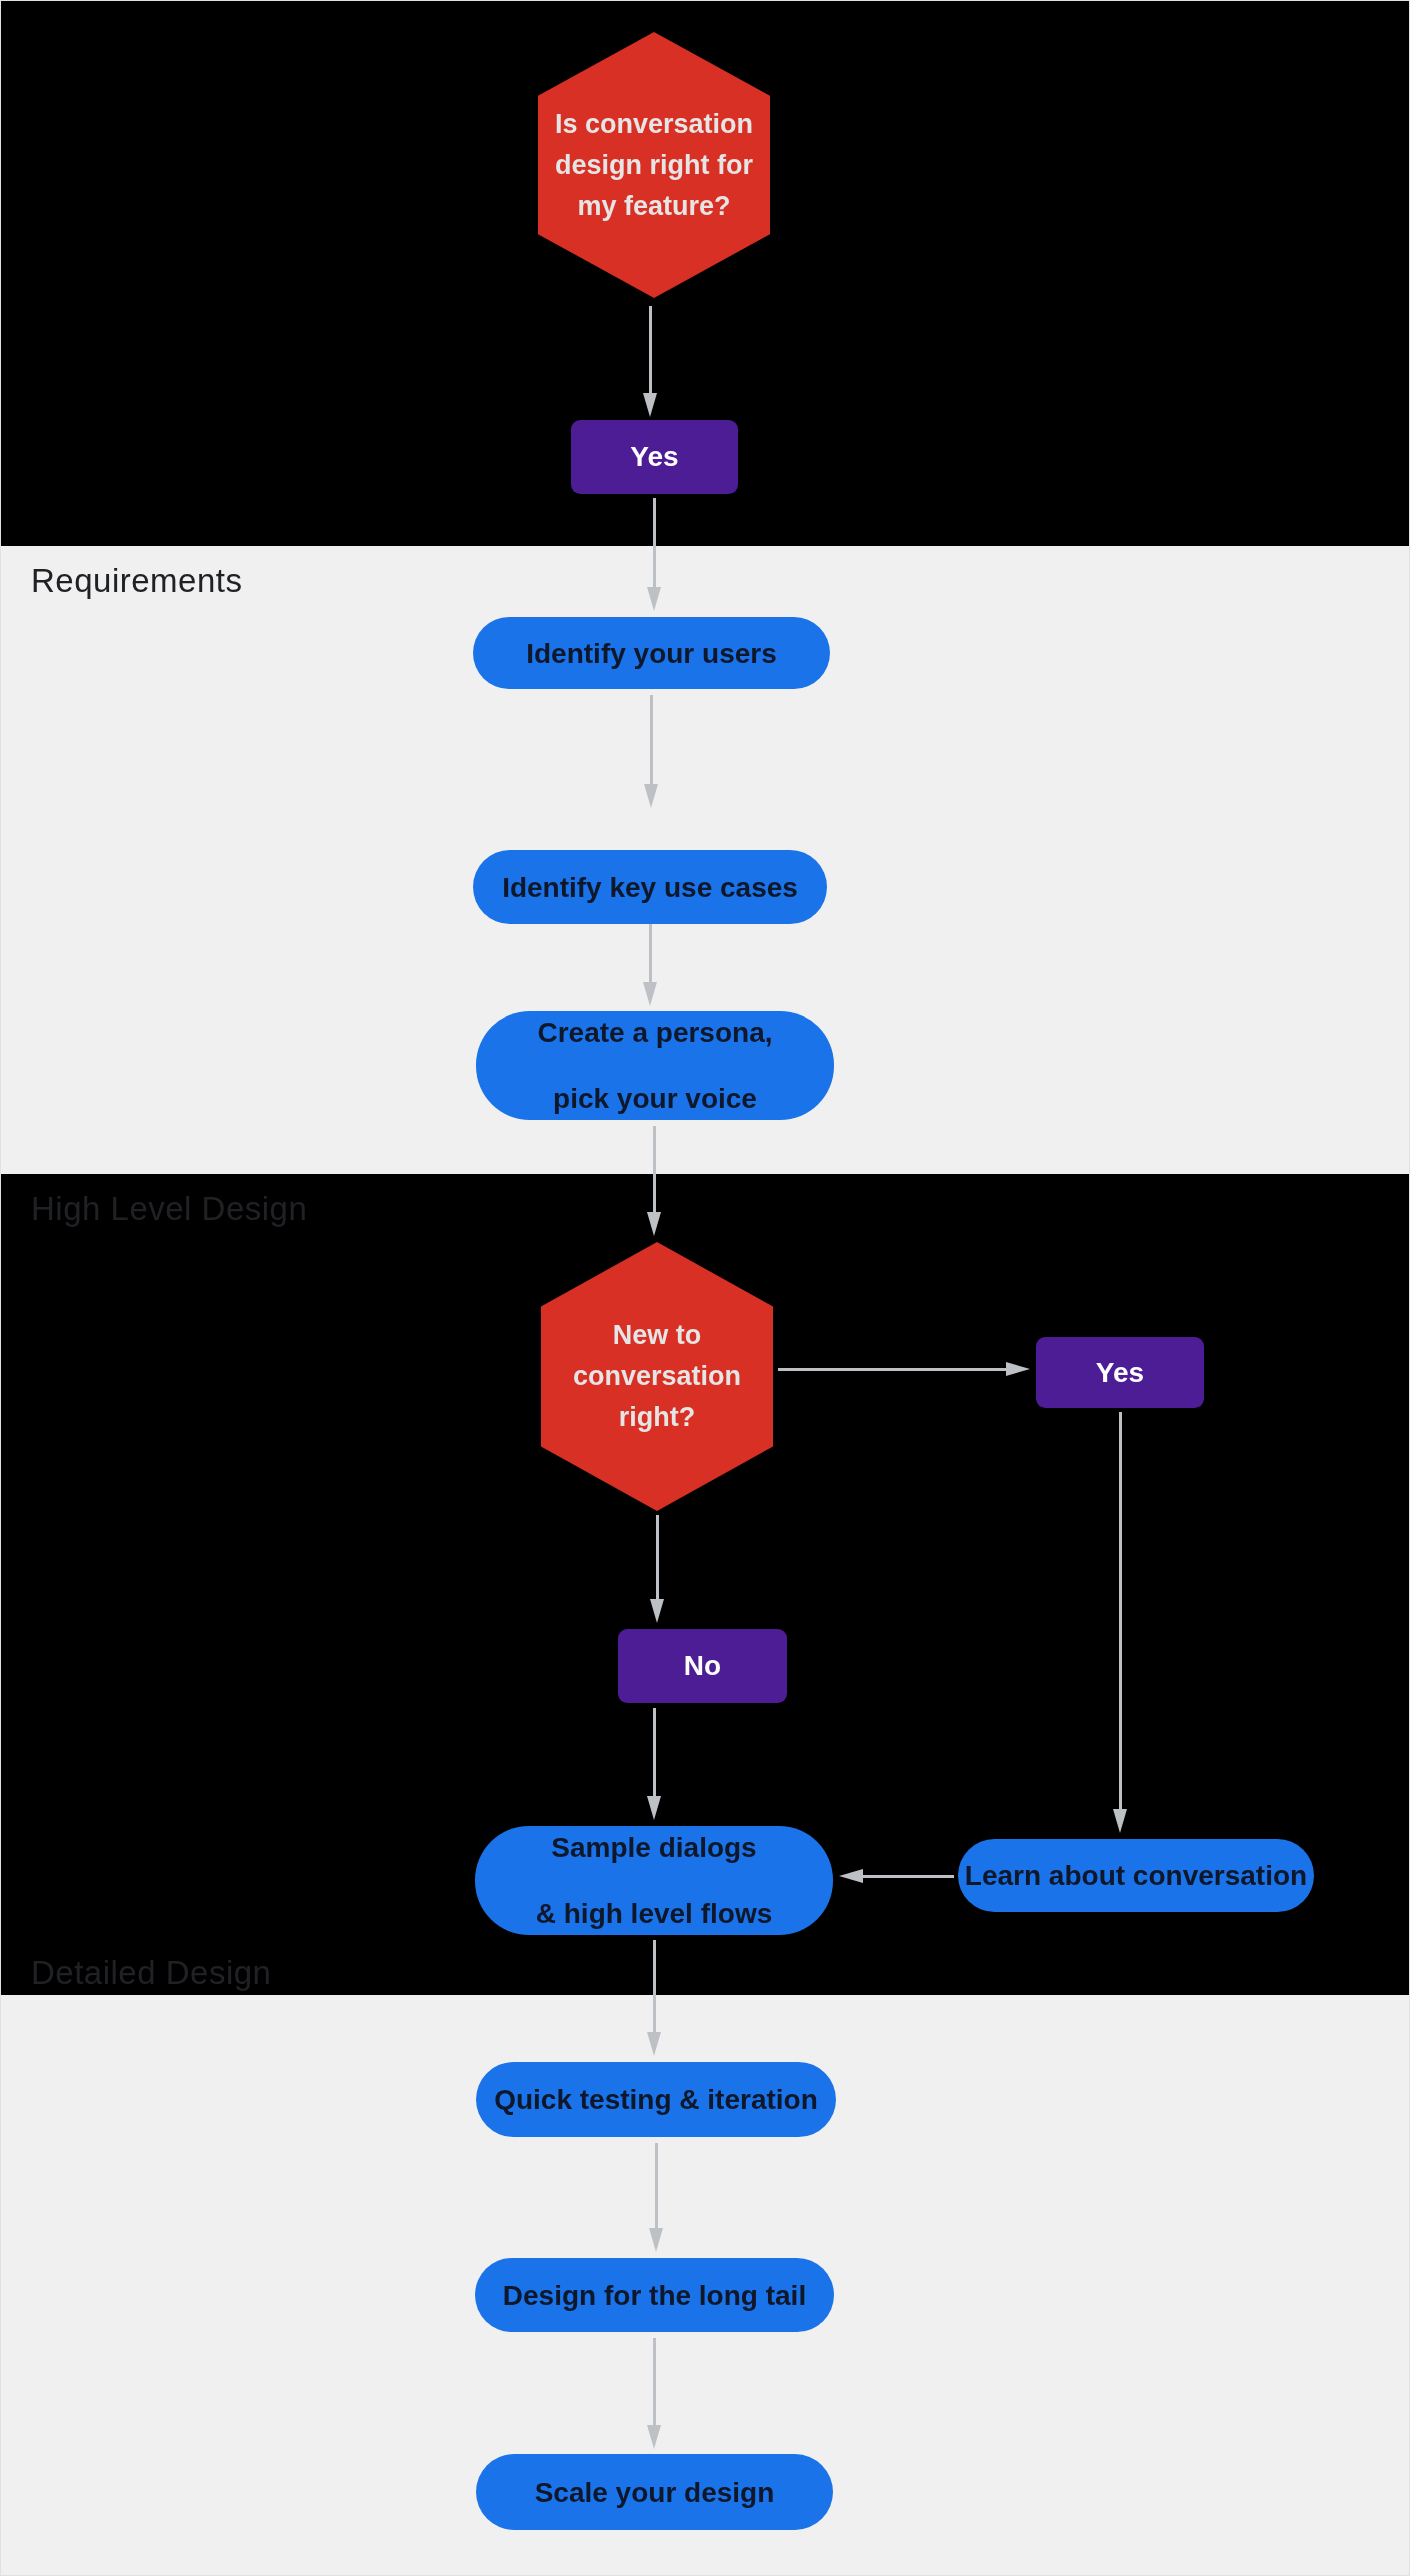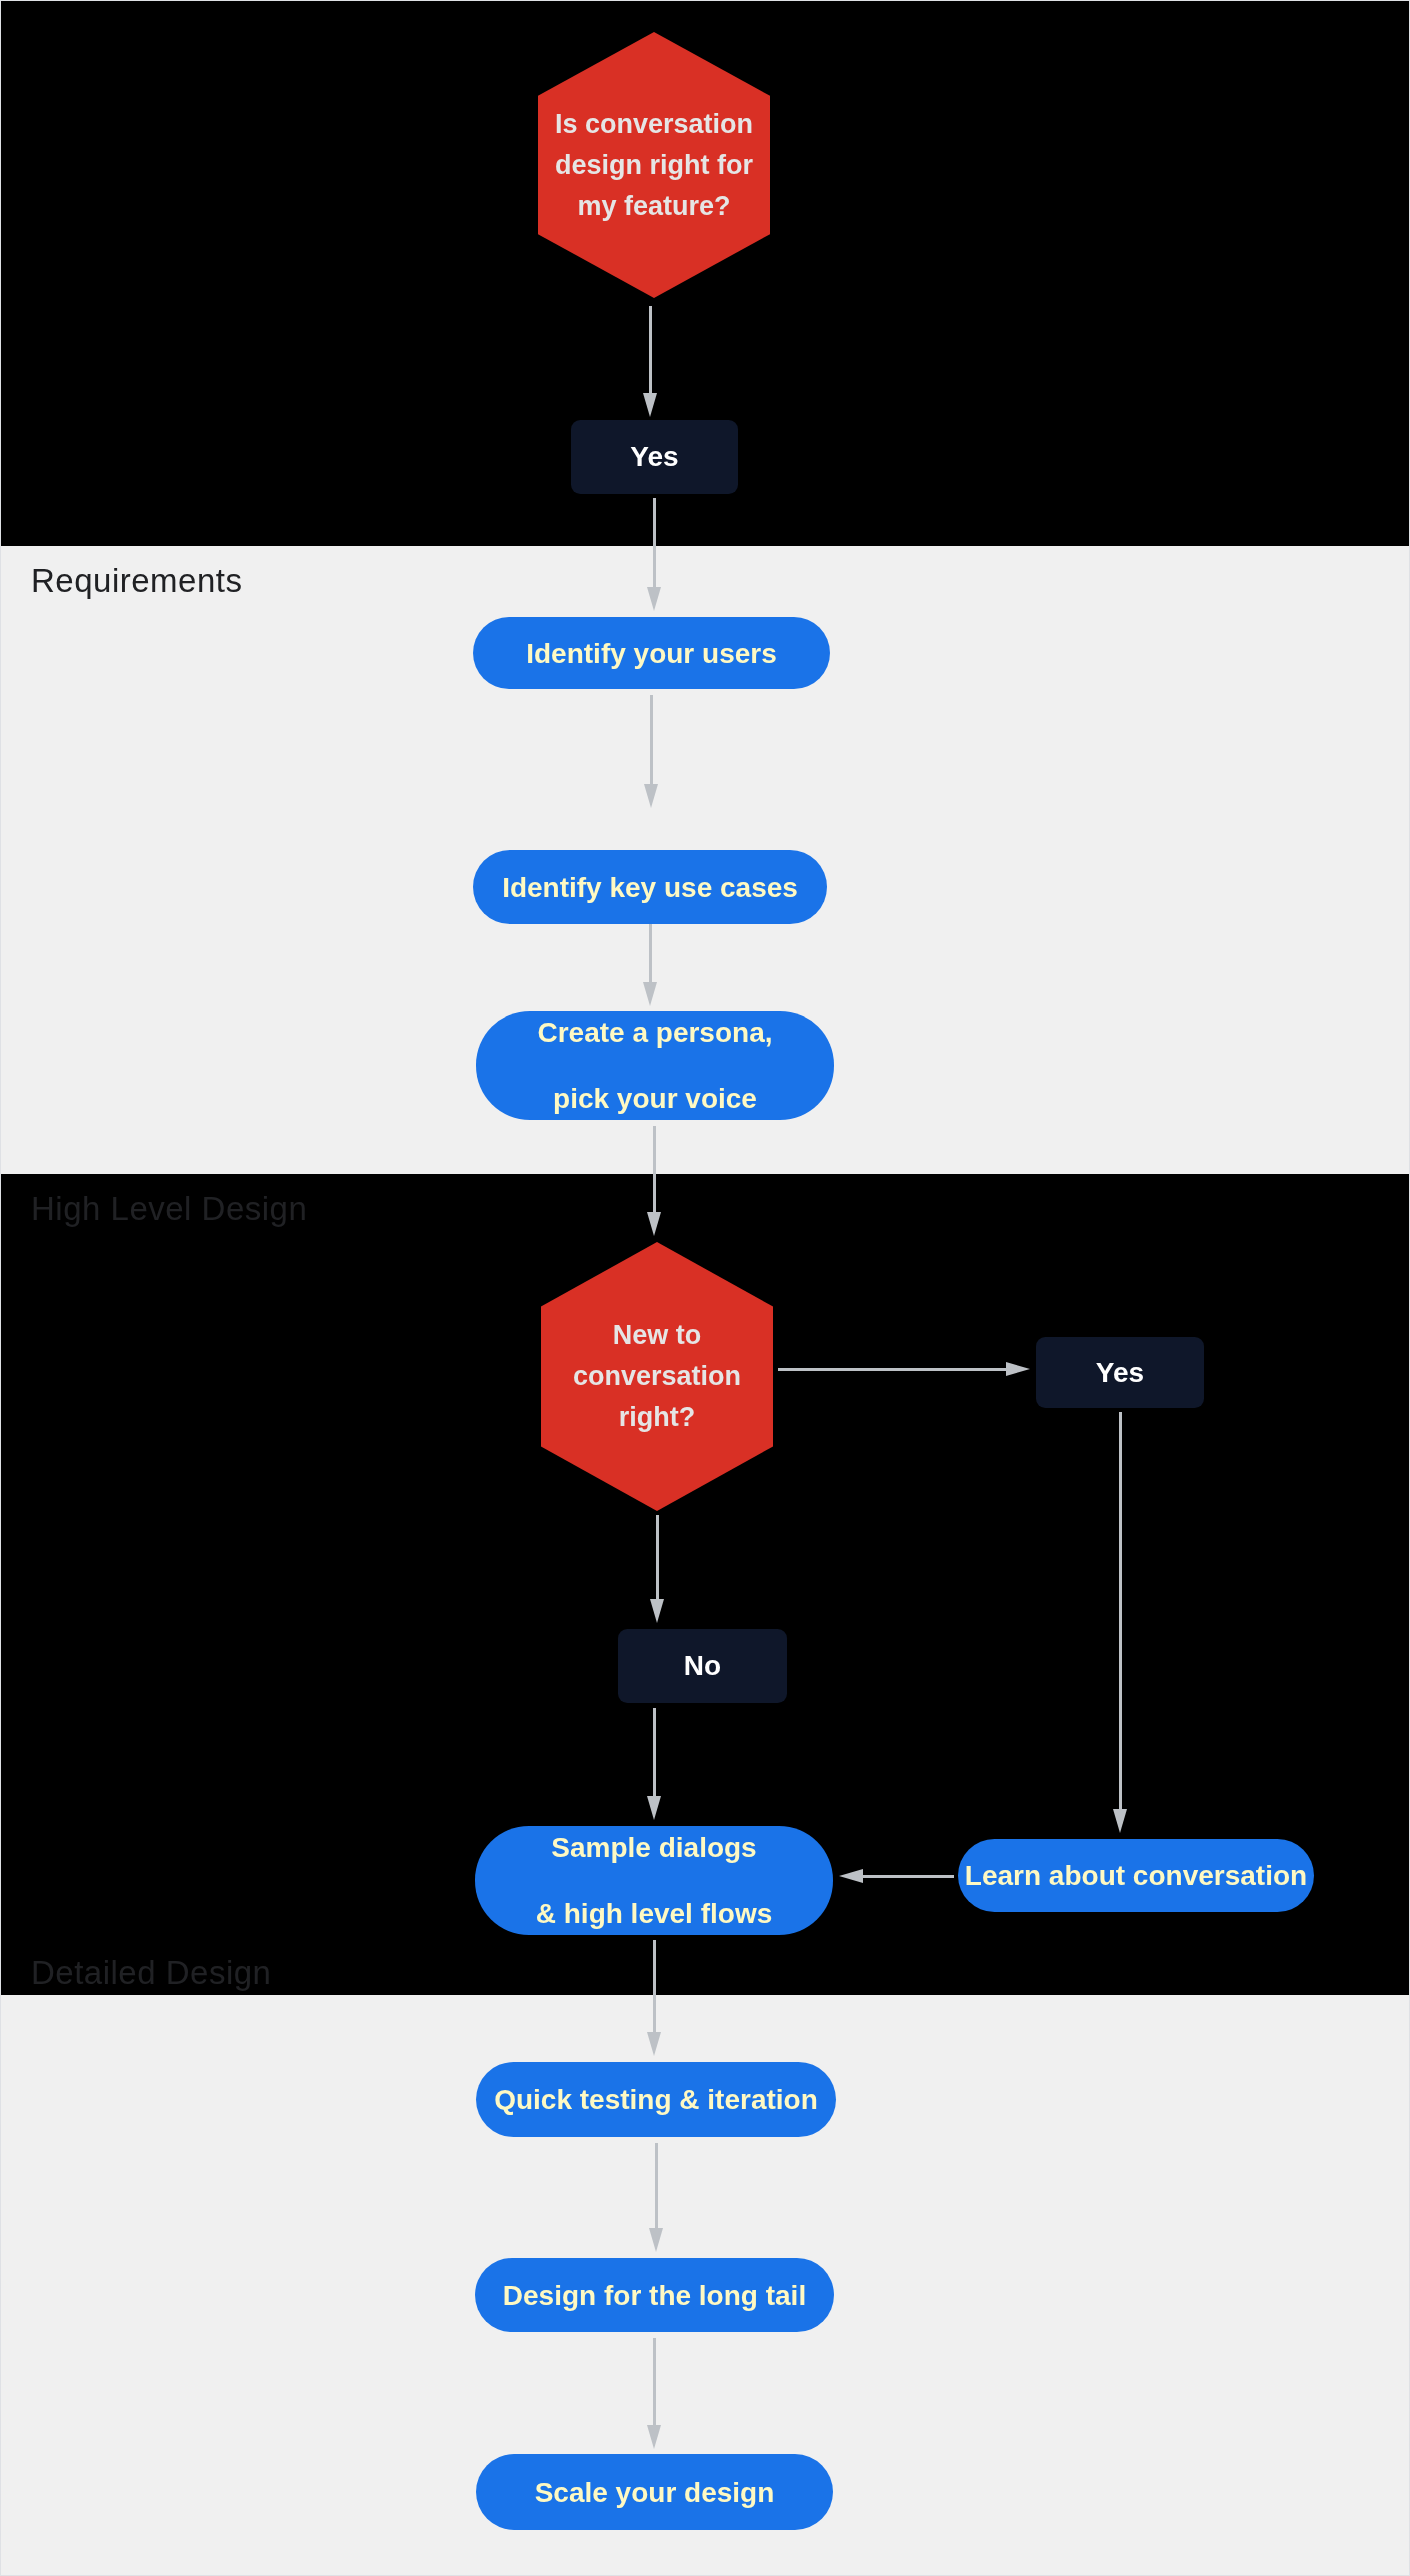--- a/index.html
+++ b/index.html
@@ -23,27 +23,27 @@
   .hex{
     position:absolute;
     background:#d93025;
     clip-path:polygon(50% 0%,100% 24%,100% 76%,50% 100%,0% 76%,0% 24%);
     color:#e5e5e5;
     display:flex;flex-direction:column;align-items:center;justify-content:center;
     text-align:center;font-size:27px;font-weight:600;line-height:41px;
   }
   .chip{
     position:absolute;
-    background:#0f172a;border-radius:9.3px;color:#ffffff;
+    background:#4c1d95;border-radius:9.3px;color:#ffffff;
     display:flex;align-items:center;justify-content:center;
     font-size:28px;font-weight:600;white-space:nowrap;
   }
   .pill{
     position:absolute;
-    background:#1a73e8;border-radius:927px;color:#fef9c3;
+    background:#1a73e8;border-radius:927px;color:#0f172a;
     display:flex;flex-direction:column;align-items:center;justify-content:center;
     text-align:left;font-size:28px;font-weight:600;line-height:41px;white-space:nowrap;
   }
   .pill.two{border-radius:54px;gap:25px;}
   .arrow{position:absolute;}
   .arrow .line{position:absolute;background:#bdc1c6;}
   .arrow .head{position:absolute;width:0;height:0;}
   .arrow.v{width:20.4px;}
   .arrow.v .line{left:9.3px;top:0;width:2.8px;bottom:22px;}
   .arrow.v .head{left:2.8px;bottom:0;

